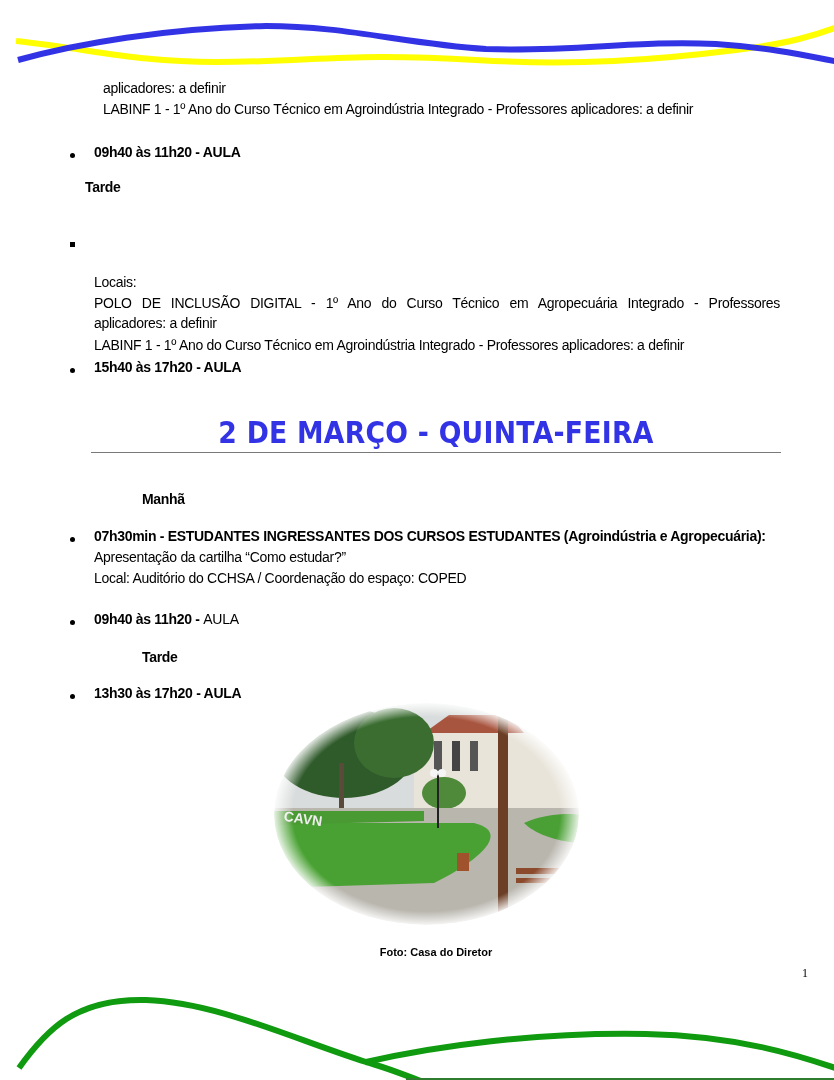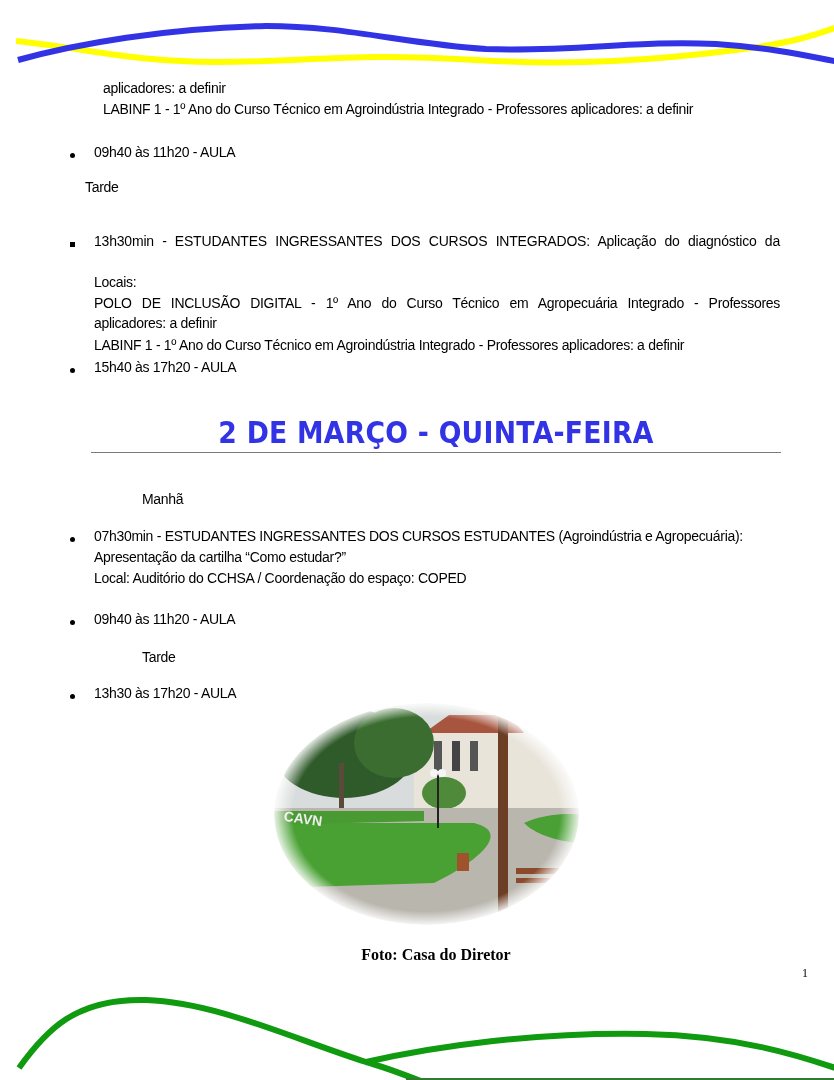--- a/index.html
+++ b/index.html
@@ -1,34 +1,34 @@
 <!DOCTYPE html>
 <html><head>
   <meta charset="utf-8">
   <style>
     html, body { margin: 0; padding: 0; background: #ffffff; }
     body { width: 834px; height: 1080px; position: relative; overflow: hidden;
            font-family: "Liberation Sans", sans-serif; color: #000; }
     .page { position: absolute; left: 16px; top: 0; width: 696px; height: 1080px; }
     .deco { position: absolute; left: 0; }
     .txt { position: absolute; font-size: 14px; line-height: 20px; font-family: "Liberation Sans Narrow", "Liberation Sans", sans-serif; letter-spacing: -0.3px; white-space: nowrap; }
-    .b { font-weight: normal; }
+    .b { font-weight: bold; }
     .bullet { position: absolute; font-size: 14px; line-height: 20px; }
     .dot { display:inline-block; width:5px; height:5px; border-radius:50%; background:#000; }
     .sq { display:inline-block; width:5px; height:5px; background:#000; }
     .justify { white-space: normal; text-align: justify; text-align-last: justify; }
     .day-title { position: absolute; left: 75px; width: 690px; top: 414px; text-align: center;
                  font-size: 31px; font-weight: bold; color: #3333e6; letter-spacing: 0.3px;
                  font-family: "DejaVu Sans", sans-serif; transform: scaleX(0.86); transform-origin: center; }
     .rule { position: absolute; left: 75px; width: 690px; top: 452px; height: 1px; background: #7a7a7a; }
     .photo { position: absolute; left: 258px; top: 703px; width: 305px; height: 222px; border-radius: 50%; overflow: hidden;
              -webkit-mask-image: radial-gradient(ellipse at center, #000 62%, transparent 72%);
              mask-image: radial-gradient(ellipse at center, #000 62%, transparent 72%); }
-    .caption { position: absolute; left: 340px; width: 160px; top: 946px; text-align: center; font-size: 16px; font-weight: bold;
-               font-family: Liberation Serif, serif; }
+    .caption { position: absolute; left: 340px; width: 160px; top: 946px; text-align: center; font-size: 11px; font-weight: bold;
+               font-family: Liberation Sans, sans-serif; }
     .pagenum { position: absolute; left: 786px; top: 966px; font-size: 12px; font-family: "Liberation Serif", serif; }
   </style>
 </head>
 <body>
 
 <div class="page">
 
   <svg class="deco" style="top:0" width="834" height="90">
     <path d="M0 41 C 80 50, 120 62, 200 62 C 300 62, 330 52, 460 60 C 560 66, 640 60, 720 50 C 770 44, 800 36, 834 22" stroke="#ffff00" stroke-width="6" fill="none"></path>
     <path d="M2 60 C 60 44, 150 28, 250 26 C 330 26, 390 44, 470 49 C 560 52, 620 40, 700 44 C 760 48, 800 58, 834 64" stroke="#3333e6" stroke-width="6" fill="none"></path>
@@ -36,23 +36,20 @@
 
   <div class="txt" style="left:87px;top:78px">aplicadores: a definir</div>
   <div class="txt" style="left:87px;top:99px">LABINF 1 - 1º Ano do Curso Técnico em Agroindústria Integrado -  Professores aplicadores: a definir</div>
 
   <div class="bullet" style="left:54px;top:143px"><span class="dot"></span></div>
   <div class="txt b" style="left:78px;top:142px">09h40 às 11h20 - AULA</div>
 
   <div class="txt b" style="left:69px;top:177px">Tarde</div>
 
   <div class="bullet" style="left:54px;top:232px"><span class="sq"></span></div>
-  <div class="txt b justify" style="left:78px;top:231px;width:686px;font-family:'Liberation Sans',sans-serif;letter-spacing:-0.2px">
-    <span>13h30min</span><span> - </span><span>ESTUDANTES INGRESSANTES DOS CURSOS INTEGRADOS: Aplicação do diagnóstico da</span>
-  </div>
   <div class="txt" style="left:78px;top:272px">Locais:</div>
   <div class="txt justify" style="left:78px;top:293px;width:686px">POLO DE INCLUSÃO DIGITAL  - 1º Ano do Curso Técnico em Agropecuária Integrado - Professores</div>
   <div class="txt" style="left:78px;top:313px">aplicadores: a definir</div>
   <div class="txt" style="left:78px;top:335px">LABINF 1 - 1º Ano do Curso Técnico em Agroindústria Integrado -  Professores aplicadores: a definir</div>
 
   <div class="bullet" style="left:54px;top:358px"><span class="dot"></span></div>
   <div class="txt b" style="left:78px;top:357px">15h40 às 17h20 - AULA</div>
 
   <div class="day-title">2 DE MARÇO - QUINTA-FEIRA</div>
   <div class="rule"></div>

